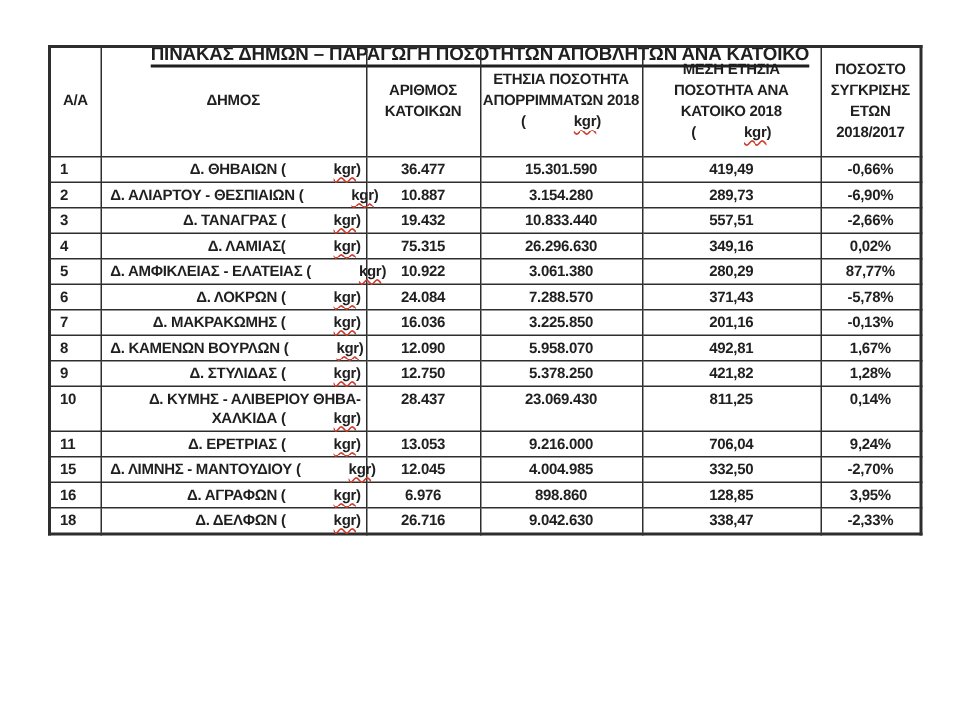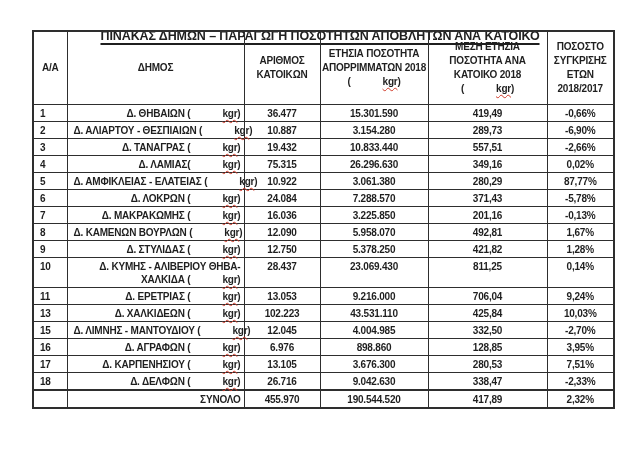--- a/index.html
+++ b/index.html
@@ -180,62 +180,38 @@
         </tr>
         <tr>
           <td class="c-aa">11</td>
           <td class="c-name">Δ. ΕΡΕΤΡΙΑΣ (<span class="kgr">kgr</span>)</td>
           <td class="c-num">13.053</td>
           <td class="c-num">9.216.000</td>
           <td class="c-num">706,04</td>
           <td class="c-num">9,24%</td>
         </tr>
         <tr>
-          <td class="c-aa">13</td>
-          <td class="c-name">Δ. ΧΑΛΚΙΔΕΩΝ  (<span class="kgr">kgr</span>)</td>
-          <td class="c-num">102.223</td>
-          <td class="c-num">43.531.110</td>
-          <td class="c-num">425,84</td>
-          <td class="c-num">10,03%</td>
-        </tr>
-        <tr>
           <td class="c-aa">15</td>
           <td class="c-name">Δ. ΛΙΜΝΗΣ - ΜΑΝΤΟΥΔΙΟΥ  (<span class="kgr">kgr</span>)</td>
           <td class="c-num">12.045</td>
           <td class="c-num">4.004.985</td>
           <td class="c-num">332,50</td>
           <td class="c-num">-2,70%</td>
         </tr>
         <tr>
           <td class="c-aa">16</td>
           <td class="c-name">Δ. ΑΓΡΑΦΩΝ  (<span class="kgr">kgr</span>)</td>
           <td class="c-num">6.976</td>
           <td class="c-num">898.860</td>
           <td class="c-num">128,85</td>
           <td class="c-num">3,95%</td>
         </tr>
         <tr>
-          <td class="c-aa">17</td>
-          <td class="c-name">Δ. ΚΑΡΠΕΝΗΣΙΟΥ  (<span class="kgr">kgr</span>)</td>
-          <td class="c-num">13.105</td>
-          <td class="c-num">3.676.300</td>
-          <td class="c-num">280,53</td>
-          <td class="c-num">7,51%</td>
-        </tr>
-        <tr>
           <td class="c-aa">18</td>
           <td class="c-name">Δ. ΔΕΛΦΩΝ (<span class="kgr">kgr</span>)</td>
           <td class="c-num">26.716</td>
           <td class="c-num">9.042.630</td>
           <td class="c-num">338,47</td>
           <td class="c-num">-2,33%</td>
         </tr>
-        <tr class="total-row">
-          <td class="c-aa"></td>
-          <td class="c-name">ΣΥΝΟΛΟ</td>
-          <td class="c-num">455.970</td>
-          <td class="c-num">190.544.520</td>
-          <td class="c-num">417,89</td>
-          <td class="c-num">2,32%</td>
-        </tr>
       </tbody>
   </table>
 </div>
 
 </body></html>

